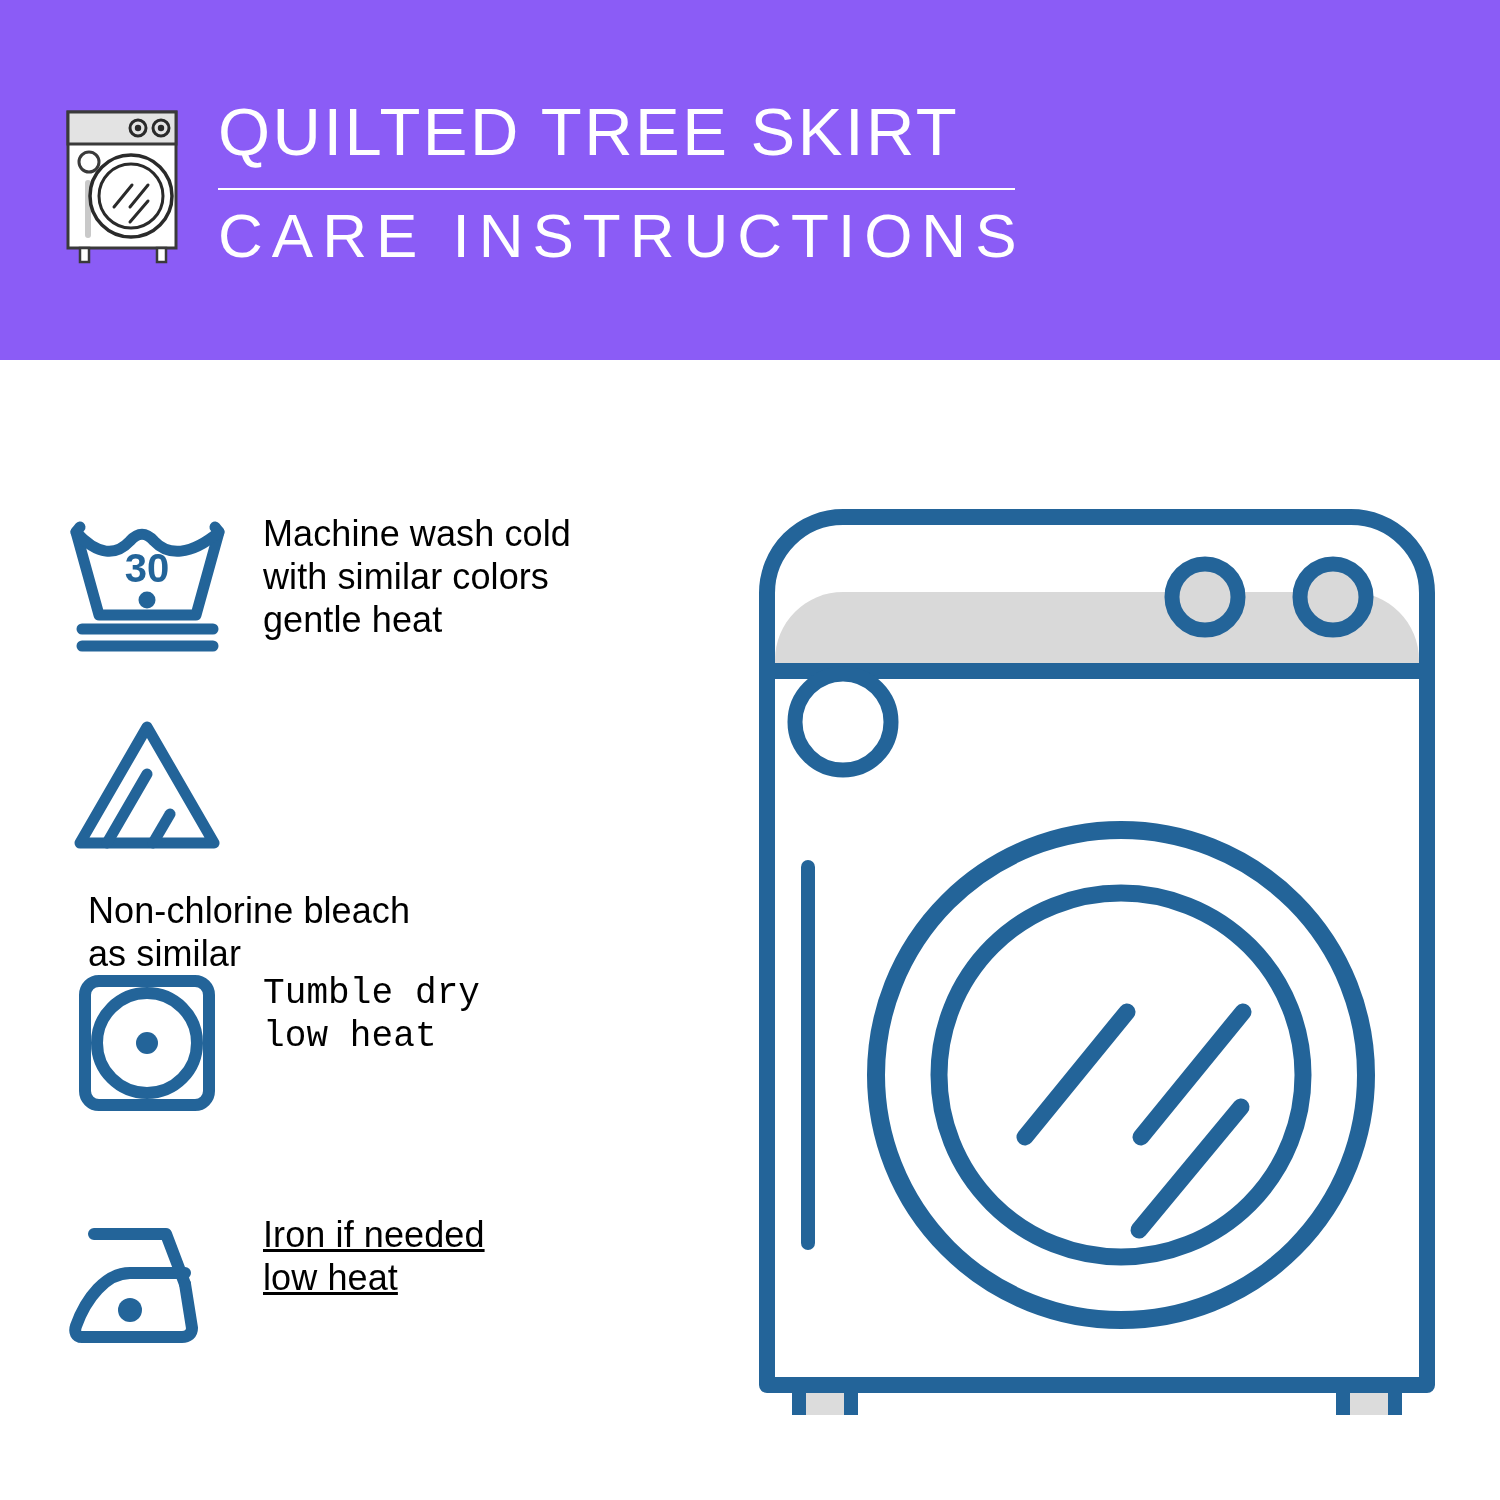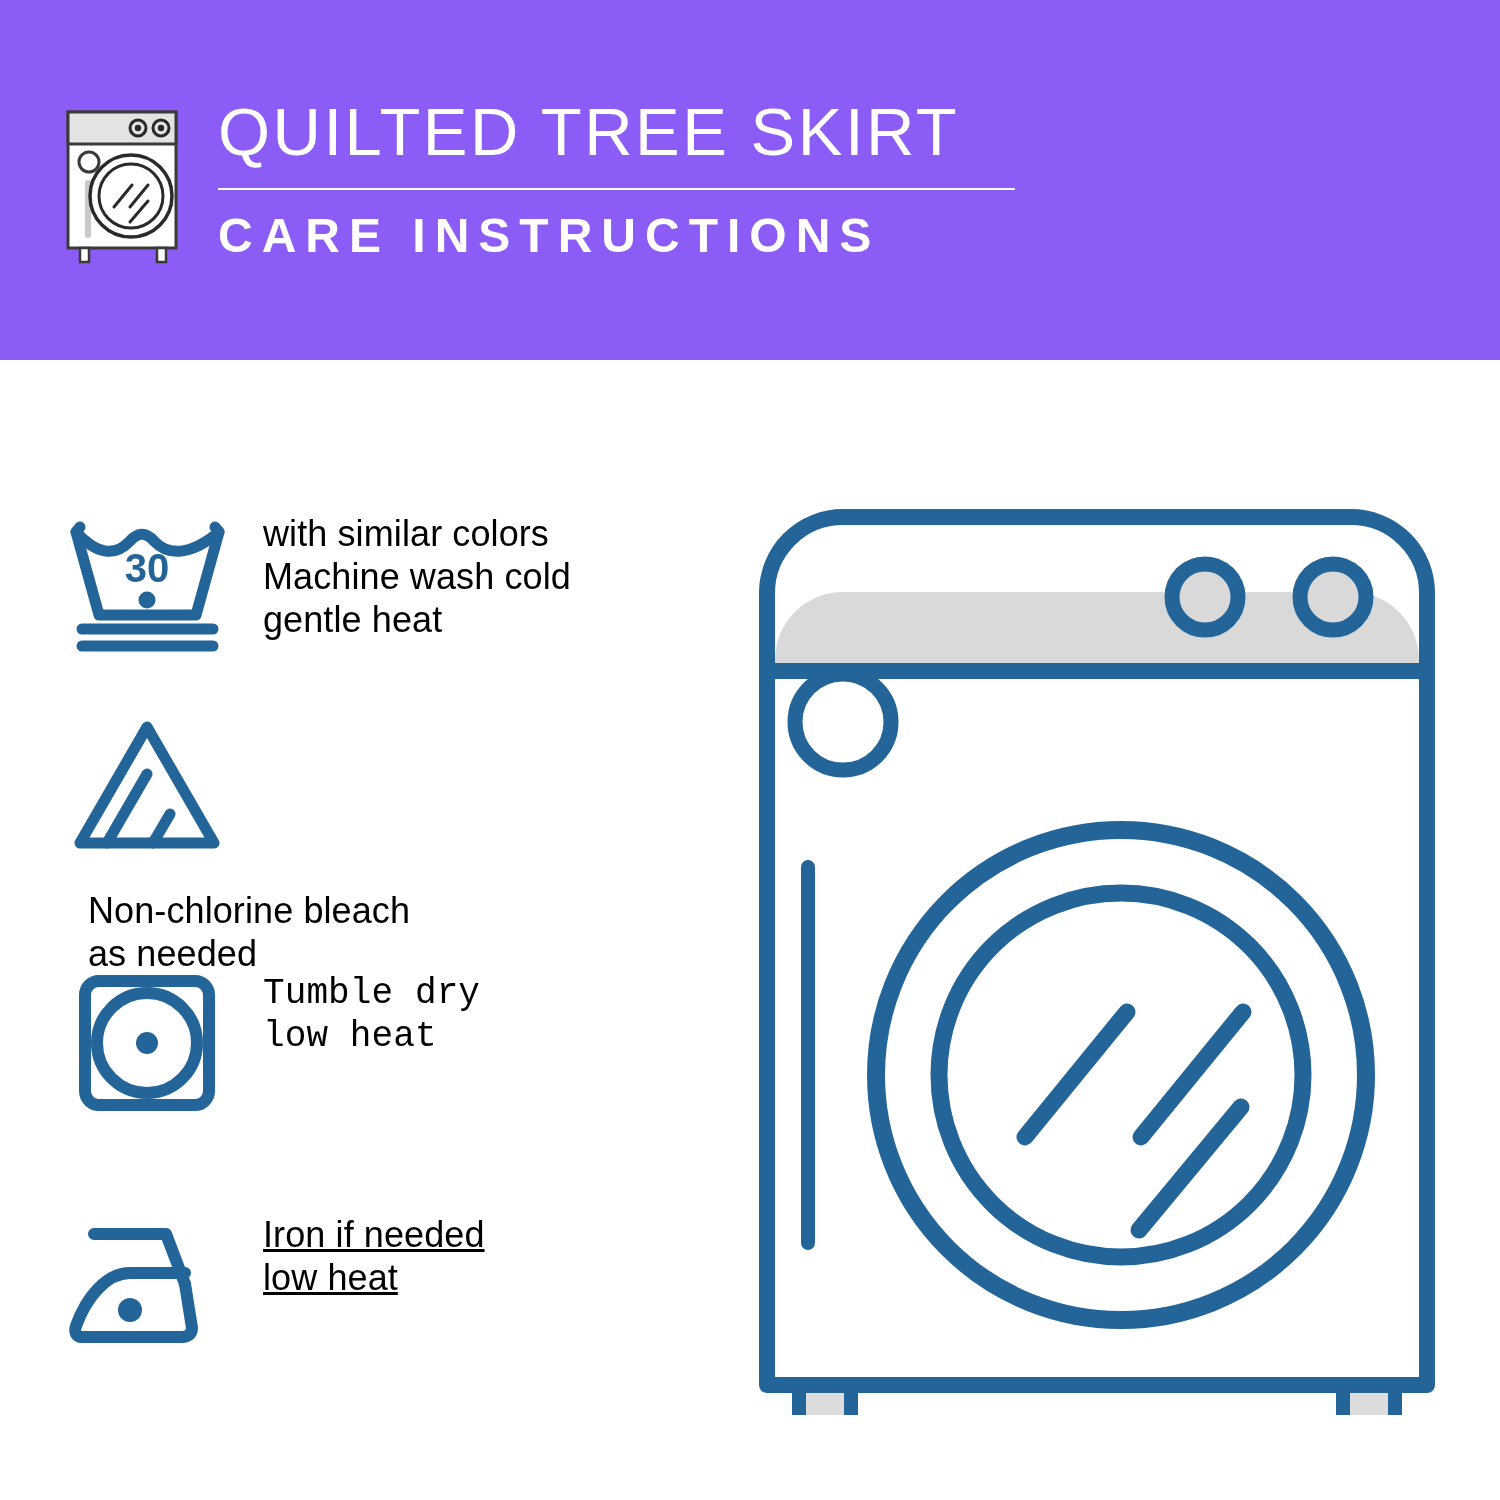--- a/index.html
+++ b/index.html
@@ -47,24 +47,24 @@
   }
   .title-divider {
     width: 797px;
     height: 2px;
     background: #ffffff;
     margin-top: 20px;
     margin-bottom: 12px;
   }
   .title-sub {
     color: #ffffff;
-    font-size: 48px;
+    font-size: 62px;
     line-height: 68px;
     letter-spacing: 9px;
-    font-weight: 700;
+    font-weight: 400;
     white-space: nowrap;
   }
 
   
   .care-list {
     position: absolute;
     left: 0;
     top: 360px;
     width: 720px;
     height: 1122px;
@@ -158,39 +158,39 @@
           <path d="M20 17 L16 22 L39 105 L136 105 L159 22 L155 17"></path>
           <path d="M16 22 C38 46 56 46 70 31 C78 22 86 22 94 31 C108 46 130 46 159 22"></path>
           <path d="M22 119 L153 119"></path>
           <path d="M22 136 L153 136"></path>
         </g>
         <text x="87" y="72" text-anchor="middle" fill="#236499" font-family="Liberation Sans, sans-serif" font-size="40" font-weight="bold">30</text>
         <circle cx="87" cy="90" r="8.5" fill="#236499"></circle>
       </svg>
     </div>
     <div class="care-text">
+      <span class="ln">Machine wash cold</span>
       <span class="ln">with similar colors</span>
-      <span class="ln">Machine wash cold</span>
       <span class="ln">gentle heat</span>
     </div>
   </div>
 
   <div class="care-item care-item-1">
     <div class="care-symbol">
       <svg viewBox="0 0 175 145" width="175" height="145">
         <g fill="none" stroke="#236499" stroke-width="11" stroke-linecap="round" stroke-linejoin="round">
           <path d="M87 15 L154 131 L20 131 Z"></path>
           <path d="M87 62 L47 131"></path>
           <path d="M110 102 L93 131"></path>
         </g>
       </svg>
     </div>
     <div class="care-text">
       <span class="ln">Non-chlorine bleach</span>
-      <span class="ln">as needed</span>
+      <span class="ln">as similar</span>
     </div>
   </div>
 
   <div class="care-item care-item-2">
     <div class="care-symbol">
       <svg viewBox="0 0 175 145" width="175" height="145">
         <rect x="25" y="11" width="124" height="124" rx="14" ry="14" fill="none" stroke="#236499" stroke-width="12"></rect>
         <circle cx="87" cy="73" r="50" fill="none" stroke="#236499" stroke-width="12"></circle>
         <circle cx="87" cy="73" r="11" fill="#236499"></circle>
       </svg>

